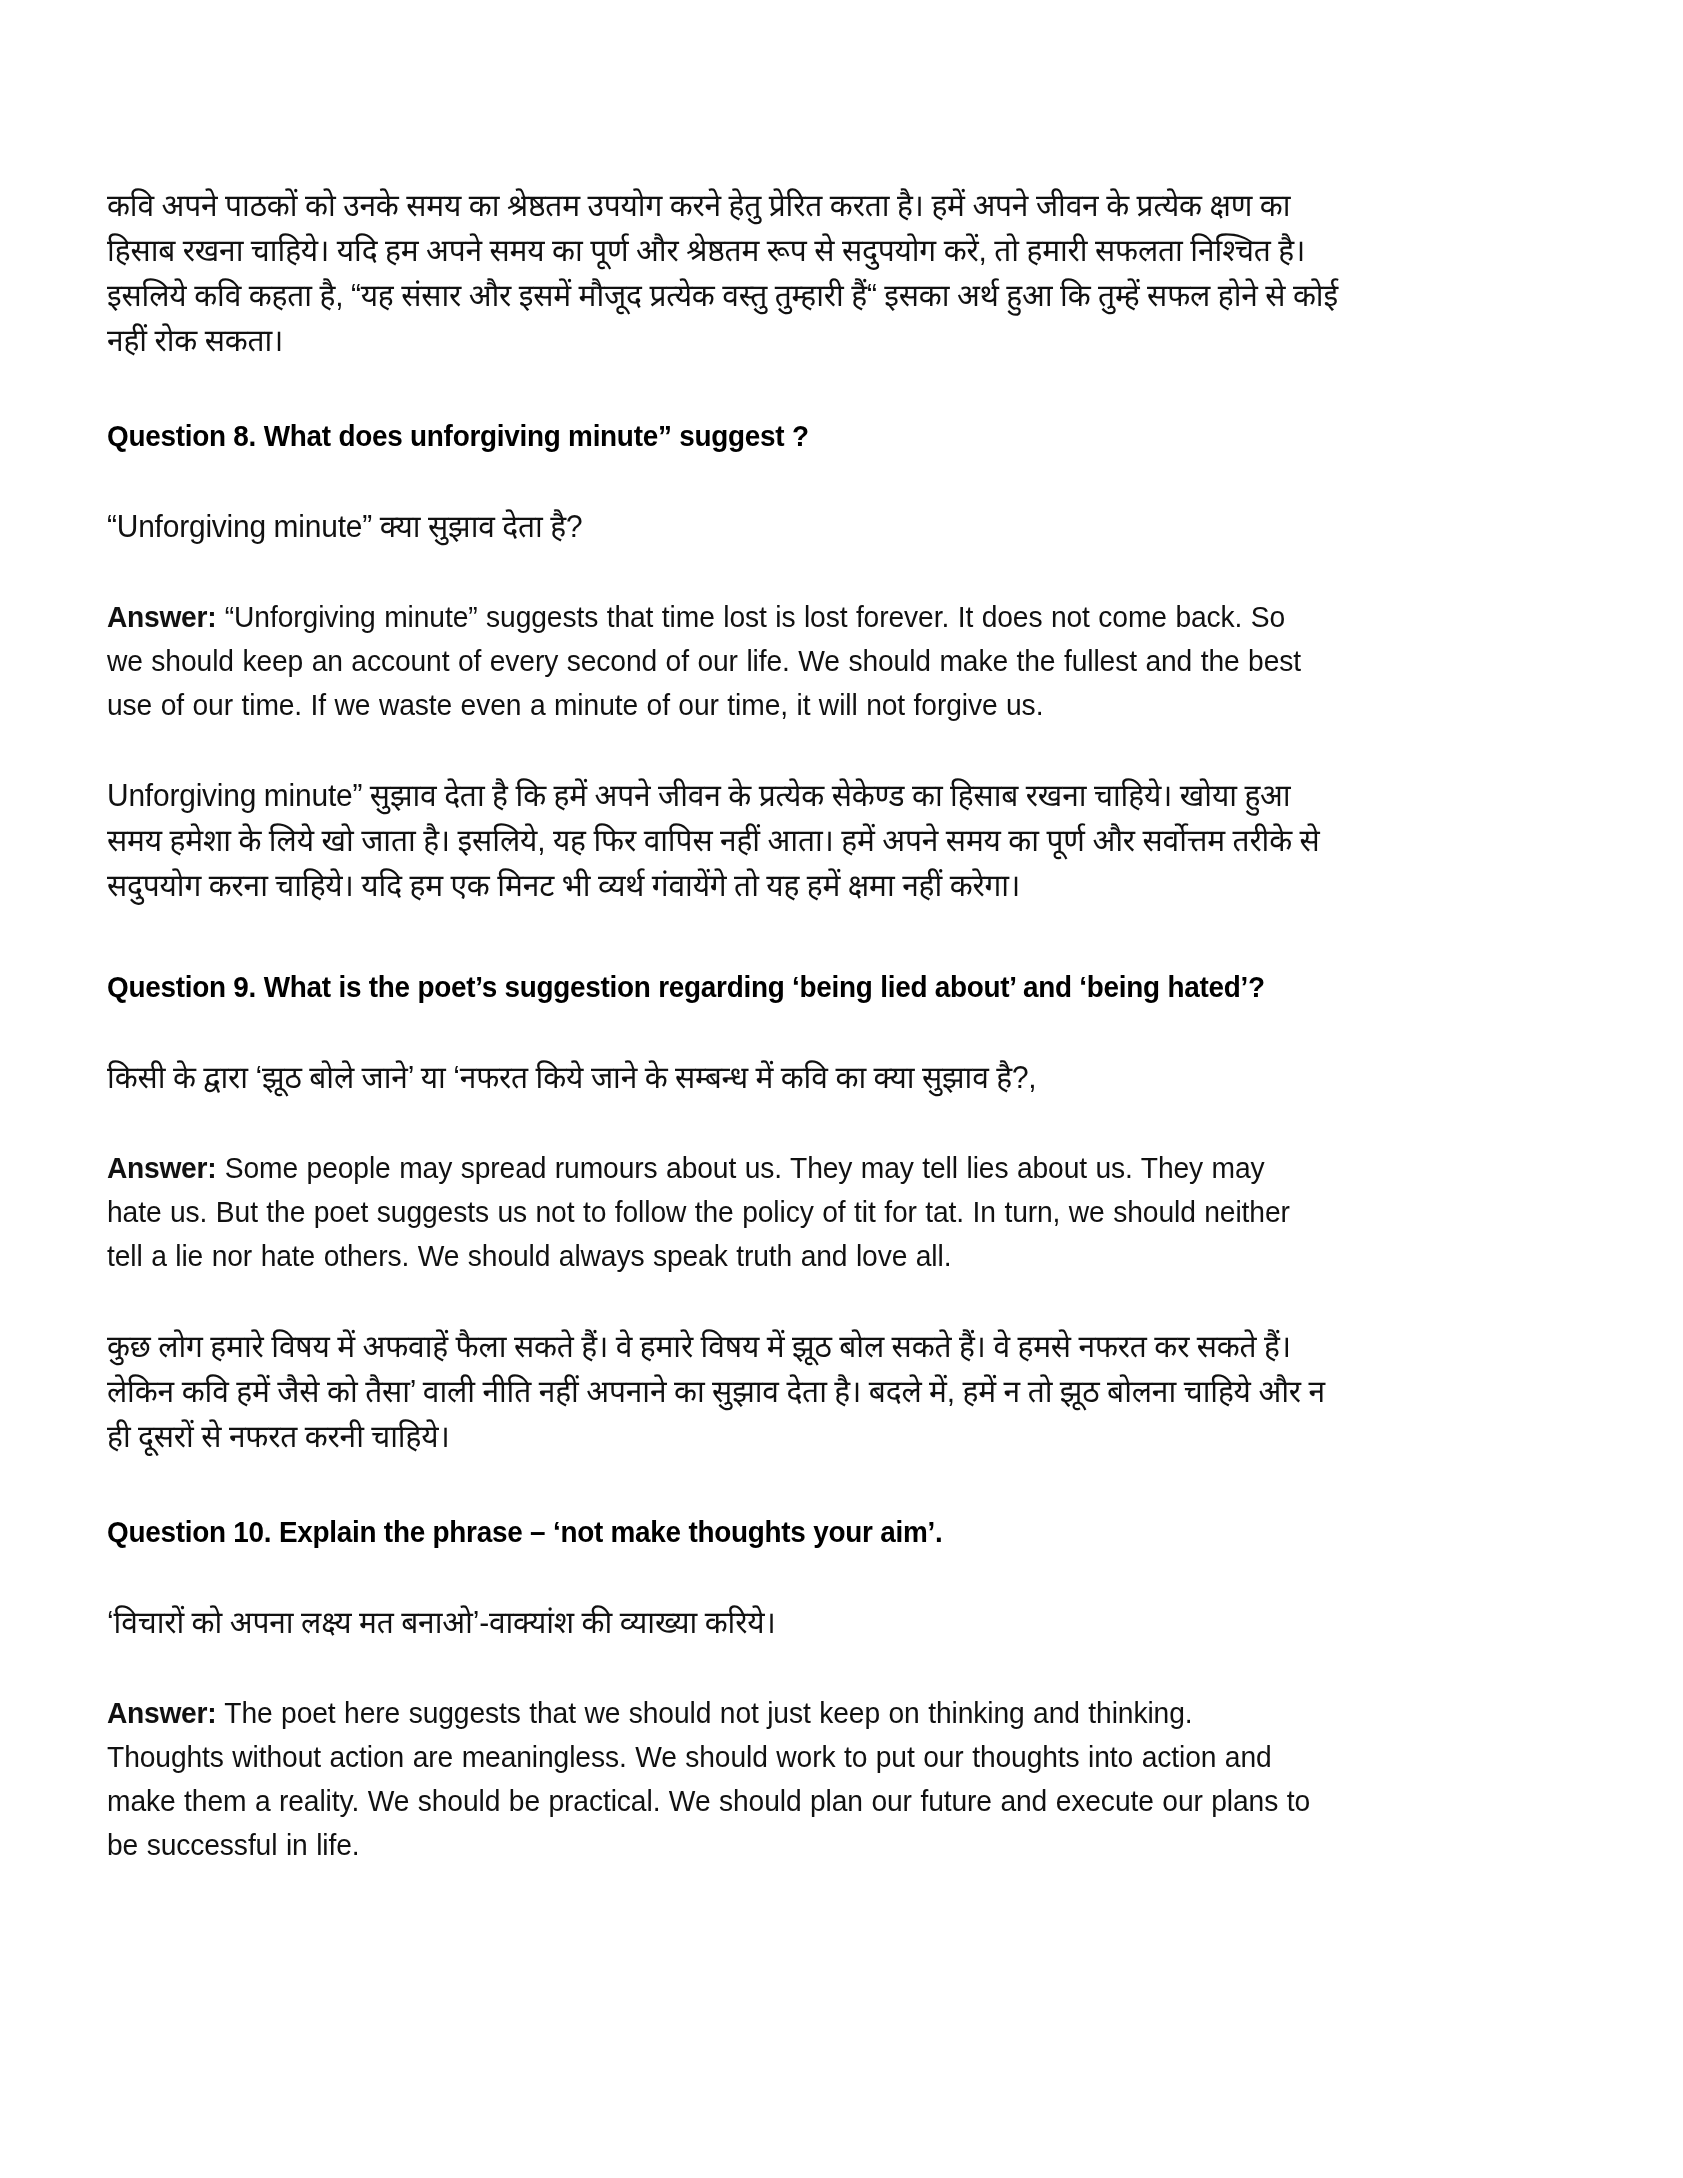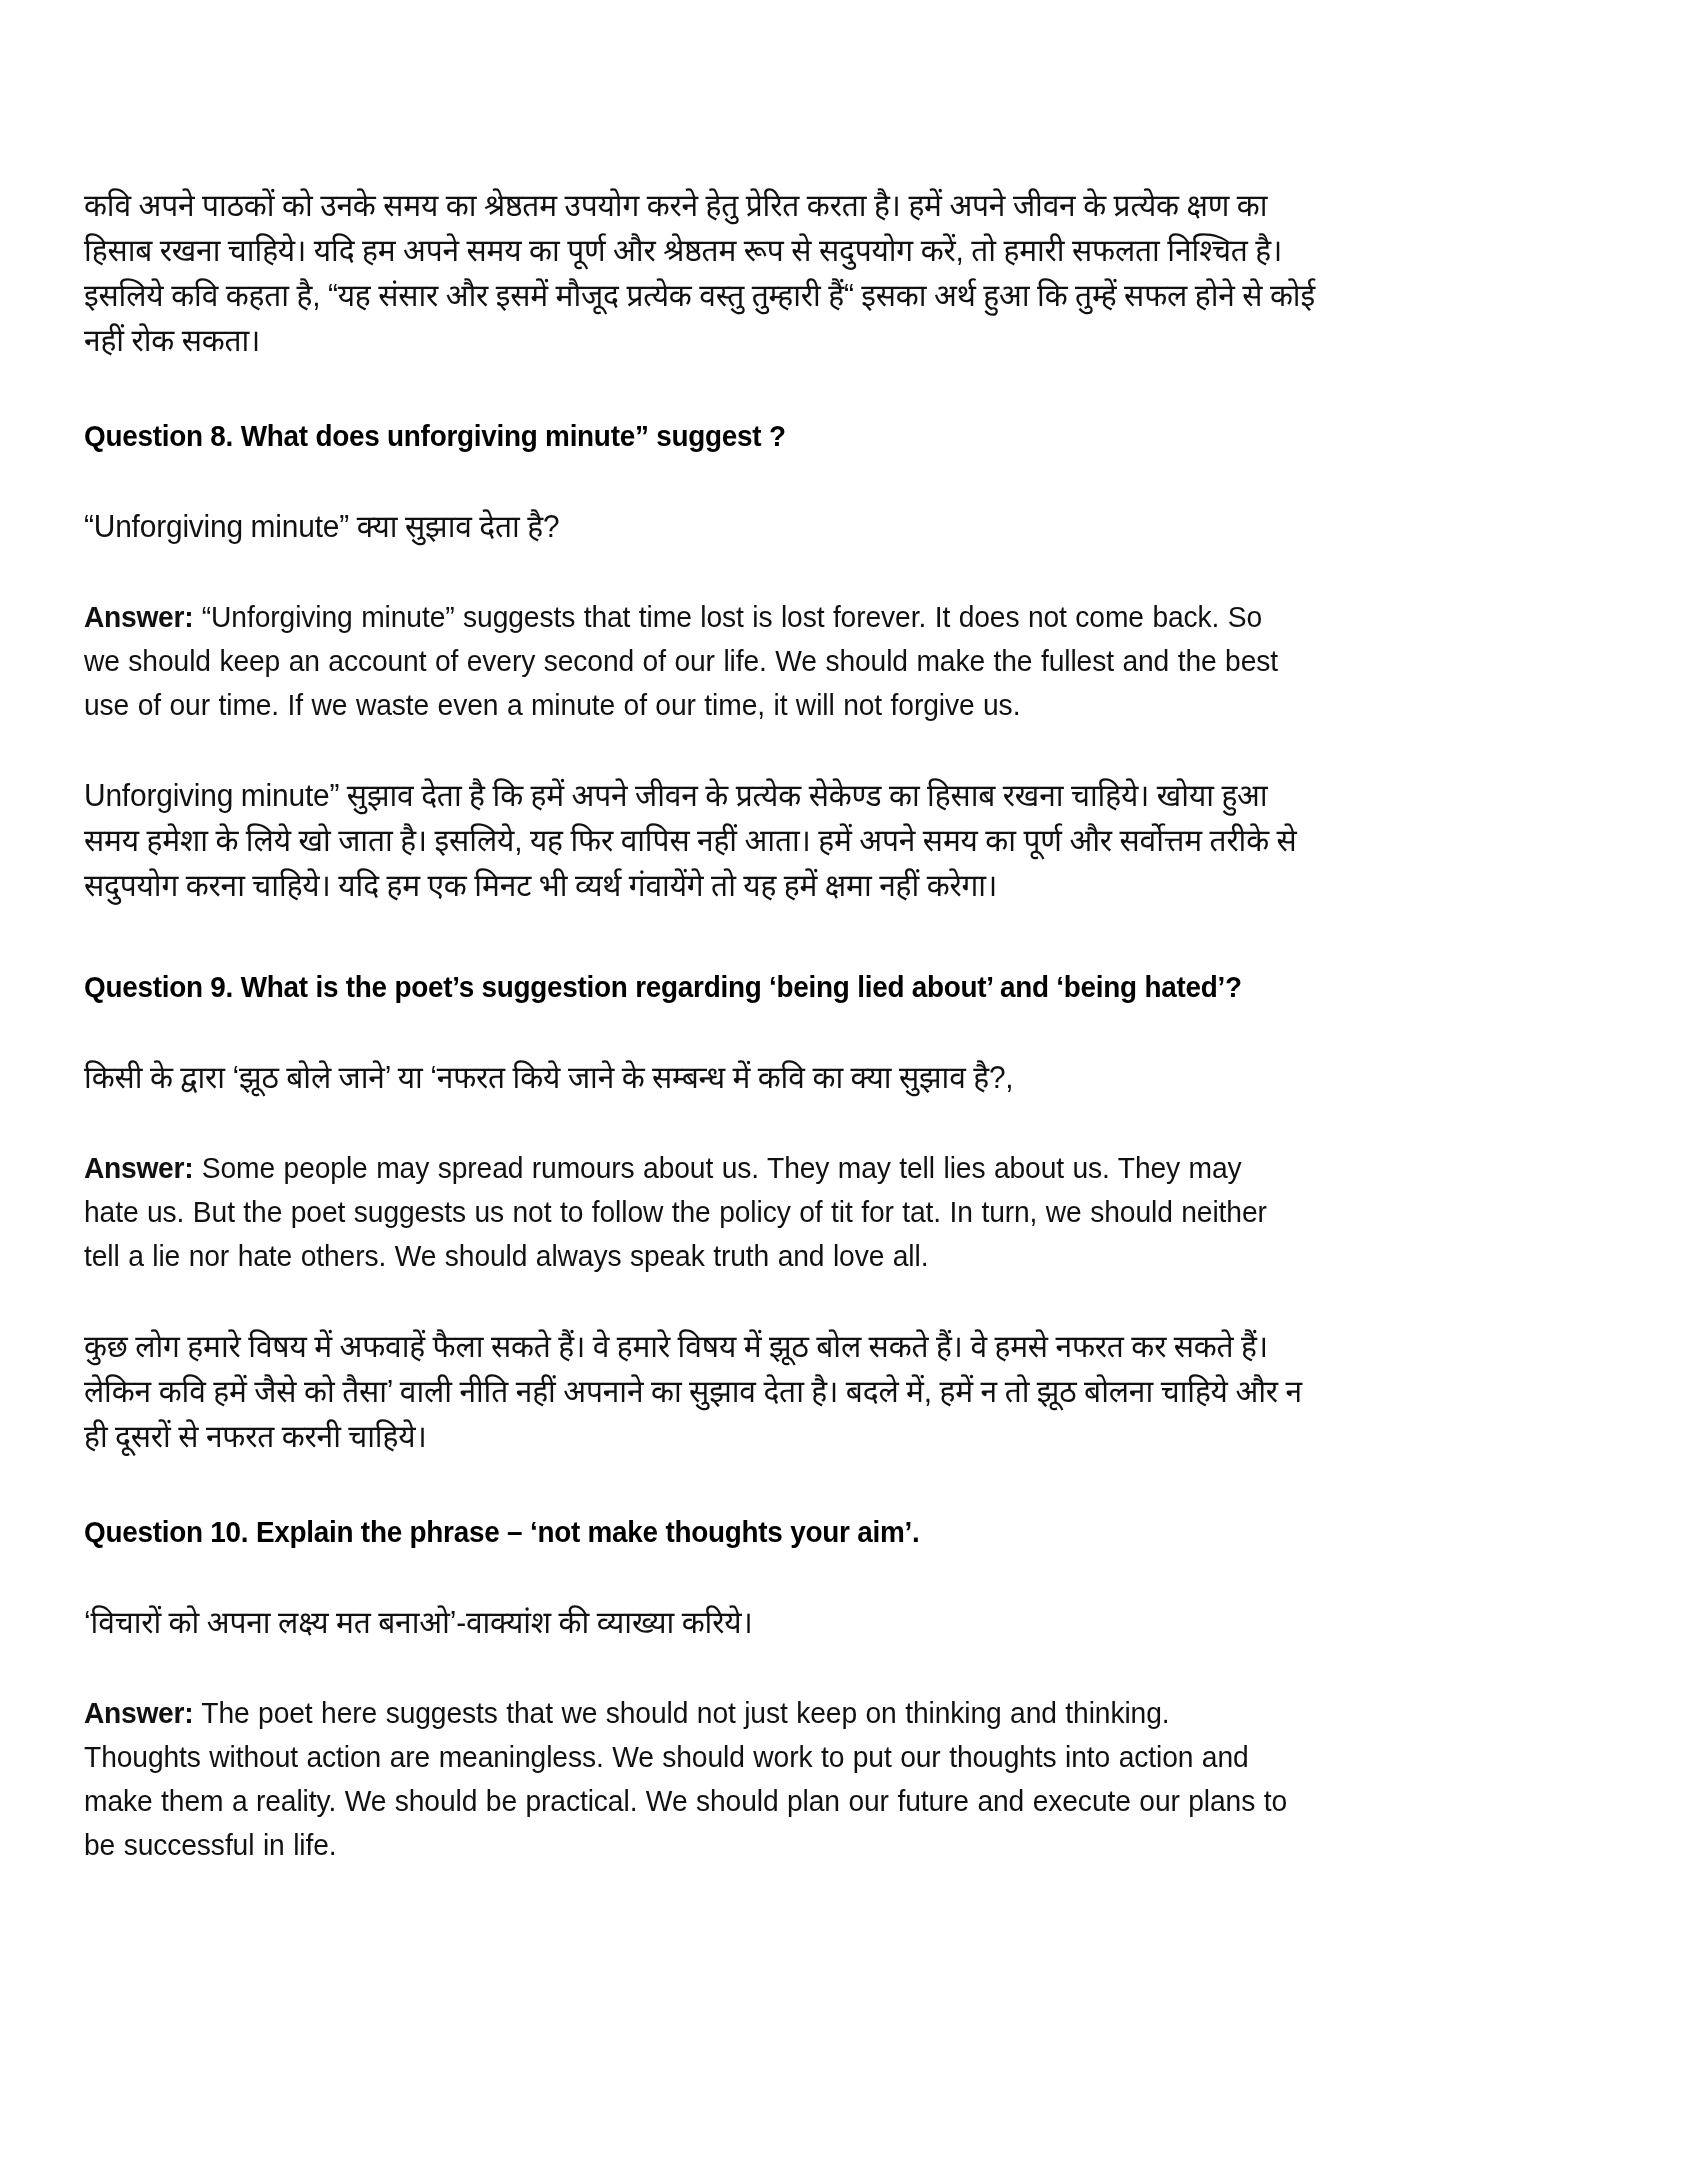--- a/index.html
+++ b/index.html
@@ -14,21 +14,21 @@
     font-family: "Liberation Sans", "DejaVu Sans", sans-serif;
     color: #000000;
     -webkit-font-smoothing: antialiased;
   }
   .page {
     position: relative;
     width: 1683px;
     height: 2178px;
     background: #ffffff;
     box-sizing: border-box;
-    padding: 183px 198px 0 84px;
+    padding: 183px 198px 0 107px;
   }
   .content {
     width: 1287px;
   }
 
   
   .para {
     margin: 0 0 0 0;
     font-size: 30px;
     line-height: 44px;

